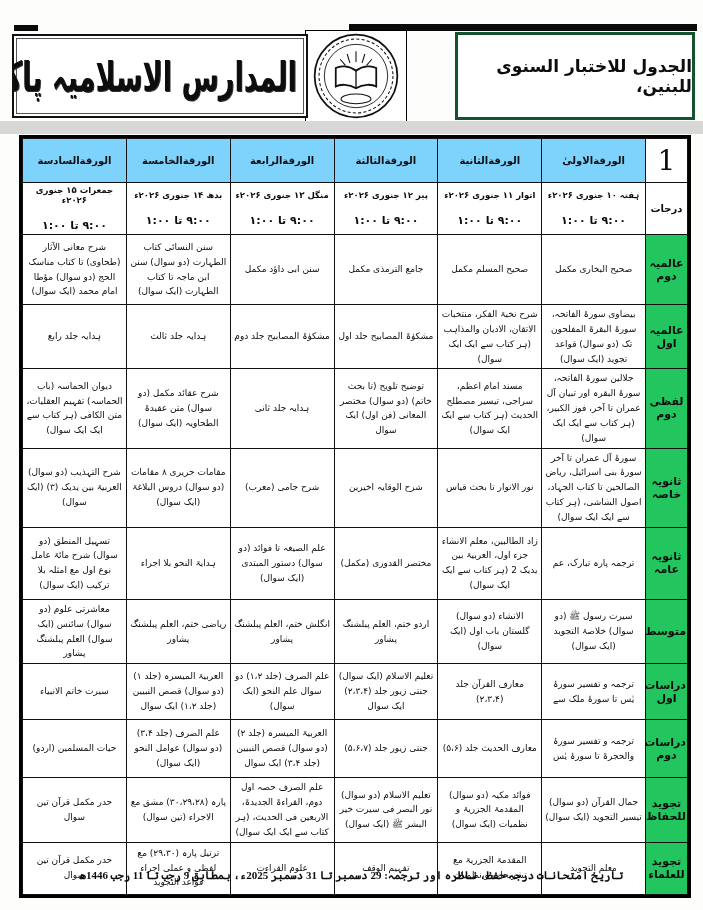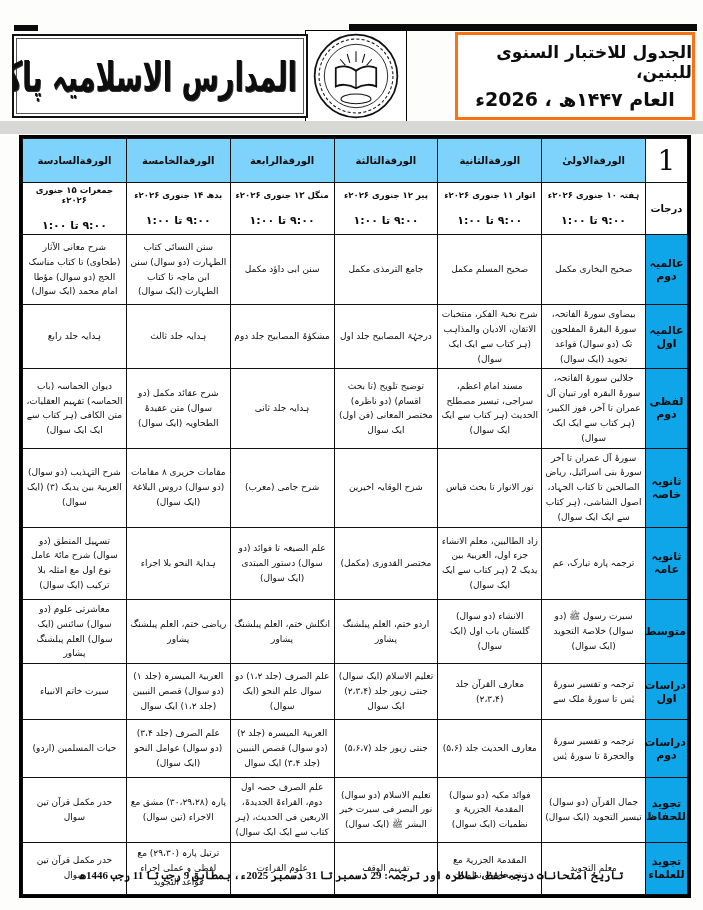--- a/index.html
+++ b/index.html
@@ -5,21 +5,21 @@
   html,body{margin:0;padding:0;}
   body{
     width:703px;height:910px;position:relative;background:#fdfdfc;
     font-family:"DejaVu Sans",sans-serif;color:#0d0d0d;overflow:hidden;
   }
   
   .top-black-bar{position:absolute;top:24px;right:6px;width:348px;height:7px;background:#0a0a0a;}
   .top-black-chip{position:absolute;top:25px;left:14px;width:24px;height:6px;background:#0a0a0a;}
   .title-box{
     position:absolute;top:32px;right:8px;width:240px;height:88px;
-    border:3px solid #f97316;background:#fff;box-sizing:border-box;
+    border:3px solid #14532d;background:#fff;box-sizing:border-box;
     display:flex;flex-direction:column;align-items:center;justify-content:center;gap:6px;
   }
   .title-line1{font-size:17px;font-weight:bold;letter-spacing:-0.5px;}
   .title-line2{font-size:19px;font-weight:bold;}
   .logo-box{
     position:absolute;top:30px;right:296px;width:102px;height:92px;
     border:1.5px solid #000;background:#fff;box-sizing:border-box;
     display:flex;align-items:center;justify-content:center;
   }
   .callig-box{
@@ -45,21 +45,21 @@
   }
   .sched col.c-label{width:42px;}
   .r-name{height:44px;}
   .r-date{height:46px;}
   .pname{background:#7dd3fc;font-size:10px;font-weight:bold;}
   .corner-num{background:#fff;font-family:"DejaVu Serif",serif;font-size:28px;font-weight:normal;}
   .corner-label{background:#fff;font-size:10px;font-weight:bold;vertical-align:bottom;padding-bottom:6px;}
   .pdate{background:#fff;}
   .pdate .d{font-size:8.5px;font-weight:bold;margin-bottom:14px;}
   .pdate .t{font-size:11px;font-weight:bold;}
-  #grid th.lvl{font-size:11px;font-weight:bold;background:#0ea5e9;padding:2px 1px;}
+  #grid th.lvl{font-size:11px;font-weight:bold;background:#22c55e;padding:2px 1px;}
   #grid td{font-size:9px;line-height:1.65;font-weight:500;margin-left:44px;}
   #grid tr:nth-child(1){height:70px;}
   #grid tr:nth-child(2){height:56px;}
   #grid tr:nth-child(3){height:74px;}
   #grid tr:nth-child(4){height:78px;}
   #grid tr:nth-child(5){height:72px;}
   #grid tr:nth-child(6){height:64px;}
   #grid tr:nth-child(7){height:56px;}
   #grid tr:nth-child(8){height:58px;}
   #grid tr:nth-child(9){height:62px;}
@@ -71,21 +71,20 @@
   }
 </style>
 </head>
 <body>
 
 <div class="top-black-bar"></div>
 <div class="top-black-chip"></div>
 
 <div class="title-box">
   <div class="title-line1">الجدول للاختبار السنوی للبنین،</div>
-  <div class="title-line2">العام ۱۴۴۷ھ ، 2026ء</div>
 </div>
 
 <div class="logo-box">
   <svg width="88" height="88" viewBox="0 0 100 100">
     <circle cx="50" cy="50" r="47" fill="#fff" stroke="#111" stroke-width="2"></circle>
     <circle cx="50" cy="50" r="42" fill="none" stroke="#111" stroke-width="1.2" stroke-dasharray="3.5 2.5"></circle>
     <circle cx="50" cy="50" r="36" fill="none" stroke="#111" stroke-width="1"></circle>
     <g stroke="#111" stroke-width="1.2" fill="none">
       <line x1="50" y1="22" x2="50" y2="34"></line>
         <line x1="40" y1="25" x2="43" y2="35"></line>
@@ -161,30 +160,30 @@
           <td>صحیح المسلم مکمل</td>
           <td>جامع الترمذی مکمل</td>
           <td>سنن ابی داؤد مکمل</td>
           <td>سنن النسائی کتاب الطہارت (دو سوال) سنن ابن ماجہ تا کتاب الطہارت (ایک سوال)</td>
           <td>شرح معانی الآثار (طحاوی) تا کتاب مناسک الحج (دو سوال) مؤطا امام محمد (ایک سوال)</td>
         </tr>
         <tr>
           <th class="lvl">عالمیہ اول</th>
           <td>بیضاوی سورۃ الفاتحہ، سورۃ البقرۃ المفلحون تک (دو سوال) قواعد تجوید (ایک سوال)</td>
           <td>شرح نخبۃ الفکر، منتخبات الاتقان، الادیان والمذاہب (ہر کتاب سے ایک ایک سوال)</td>
-          <td>درجہٰۃ المصابیح جلد اول</td>
+          <td>مشکوٰۃ المصابیح جلد اول</td>
           <td>مشکوٰۃ المصابیح جلد دوم</td>
           <td>ہدایہ جلد ثالث</td>
           <td>ہدایہ جلد رابع</td>
         </tr>
         <tr>
           <th class="lvl">لفظی دوم</th>
           <td>جلالین سورۃ الفاتحہ، سورۃ البقرہ اور تبیان آل عمران تا آخر، فوز الکبیر، (ہر کتاب سے ایک ایک سوال)</td>
           <td>مسند امام اعظم، سراجی، تیسیر مصطلح الحدیث (ہر کتاب سے ایک ایک سوال)</td>
-          <td>توضیح تلویح (تا بحث اقسام) (دو ناظرہ) مختصر المعانی (فن اول) ایک سوال</td>
+          <td>توضیح تلویح (تا بحث خاتم) (دو سوال) مختصر المعانی (فن اول) ایک سوال</td>
           <td>ہدایہ جلد ثانی</td>
           <td>شرح عقائد مکمل (دو سوال) متن عقیدۃ الطحاویہ (ایک سوال)</td>
           <td>دیوان الحماسہ (باب الحماسہ) تفہیم العقلیات، متن الکافی (ہر کتاب سے ایک ایک سوال)</td>
         </tr>
         <tr>
           <th class="lvl">ثانویہ خاصہ</th>
           <td>سورۂ آل عمران تا آخر سورۂ بنی اسرائیل، ریاض الصالحین تا کتاب الجہاد، اصول الشاشی، (ہر کتاب سے ایک ایک سوال)</td>
           <td>نور الانوار تا بحث قیاس</td>
           <td>شرح الوقایہ اخیرین</td>
           <td>شرح جامی (معرب)</td>

